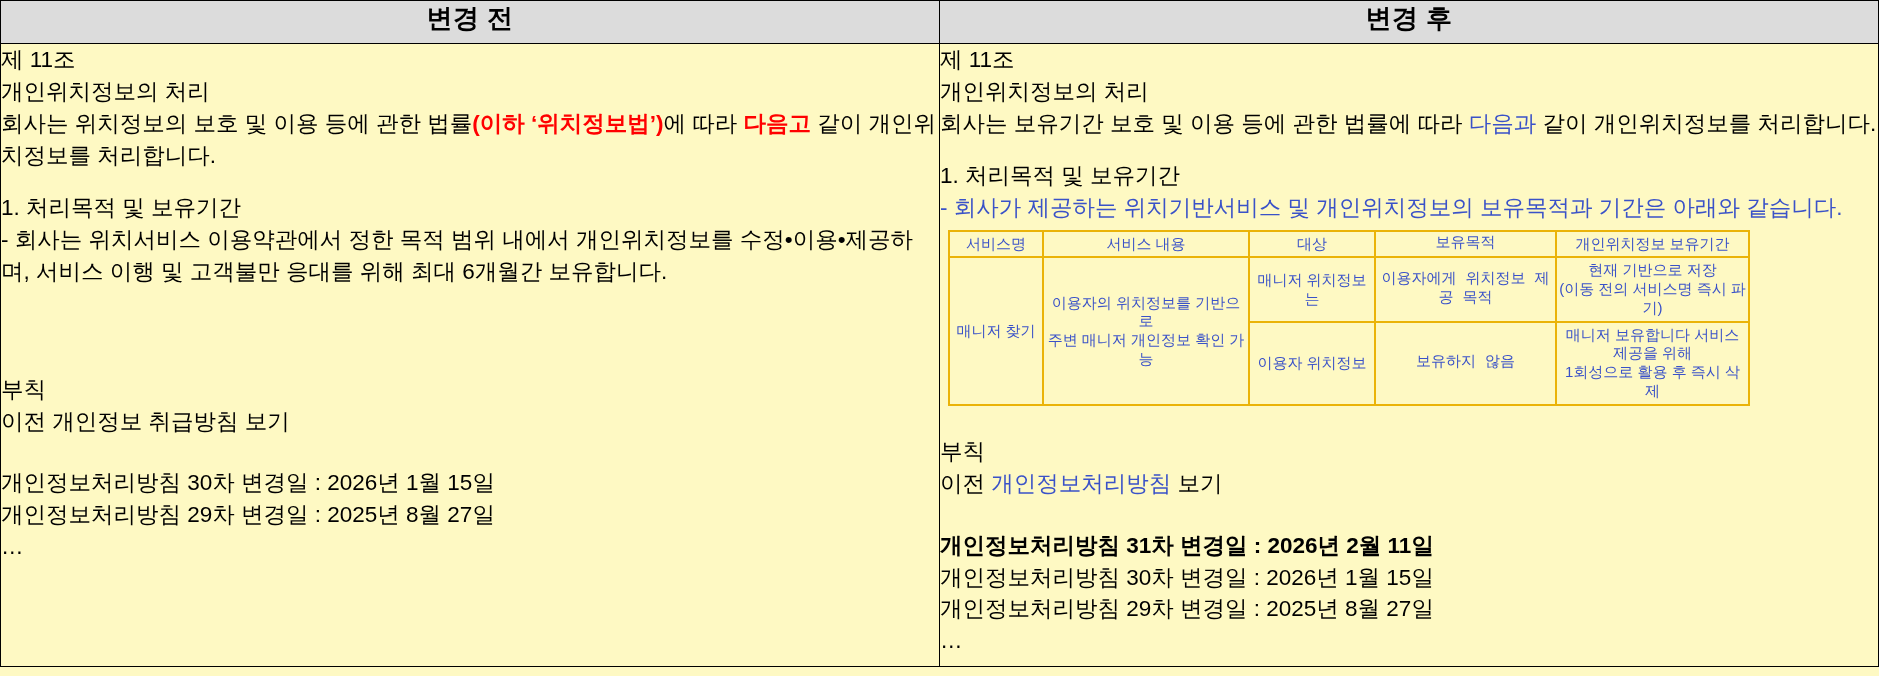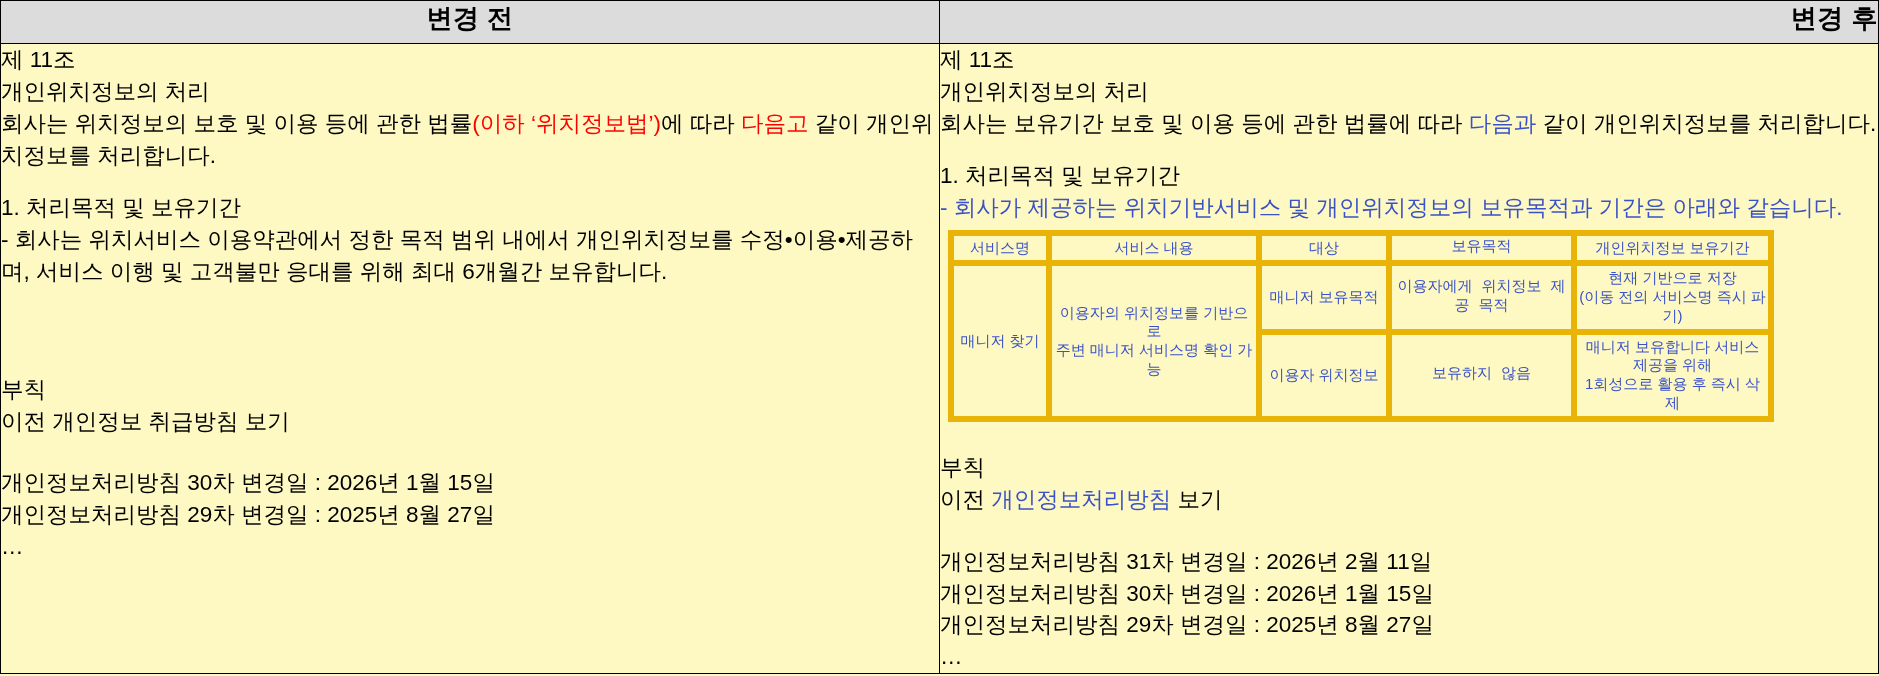--- a/index.html
+++ b/index.html
@@ -43,42 +43,42 @@
     padding: 10px 12px 10px 12px;
     font-size: 22.5px;
     line-height: 1.42;
   }
   .blk {
     margin: 0;
     white-space: normal;
   }
   .red-b {
     color: #ff0000;
-    font-weight: normal;
+    font-weight: bold;
   }
   .blue {
     color: #3a52c8;
   }
   .gap-sm { height: 20px; }
   .gap-md { height: 30px; }
   .gap-lg { height: 56px; }
-  .bold { font-weight: normal; }
+  .bold { font-weight: bold; }
   .ellipsis { letter-spacing: 1px; }
 
   
   .svc-table {
     border-collapse: collapse;
     table-layout: fixed;
     width: 770px;
     margin: 6px 0 0 8px;
     font-size: 15px;
     color: #3a52c8;
   }
   .svc-table th, .svc-table td {
-    border: 6px solid #eab308;
+    border: 2px solid #eab308;
     text-align: center;
     vertical-align: middle;
     padding: 3px 2px;
     line-height: 1.25;
     color: #3a52c8;
   }
   .svc-table th {
     font-weight: normal;
   }
   .svc-table .c1 { width: 88px; }
@@ -89,21 +89,21 @@
   .nowrapline { display: block; }
 </style>
 </head>
 <body>
 
 <div class="page">
   <table class="compare-table">
     <tbody>
       <tr>
         <th class="col-head" style="width:50%;">변경 전</th>
-        <th class="col-head" style="width:50%;text-align:right;">변경 후</th>
+        <th class="col-head" style="width:50%;">변경 후</th>
       </tr>
       <tr>
 
         <td class="cell-body">
           <p class="blk">제 11조</p>
           <p class="blk">개인위치정보의 처리</p>
           <p class="blk"><span>회사는 위치정보의 보호 및 이용 등에 관한 법률</span><span class="red-b">(이하 ‘위치정보법’)</span><span>에 따라 </span><span class="red-b">다음고</span><span> 같이 개인위치정보를 처리합니다.</span></p>
           <div class="gap-sm"></div>
           <p class="blk">1. 처리목적 및 보유기간</p>
           <p class="blk">- 회사는 위치서비스 이용약관에서 정한 목적 범위 내에서 개인위치정보를 수정•이용•제공하며, 서비스 이행 및 고객불만 응대를 위해 최대 6개월간 보유합니다.</p>
@@ -131,23 +131,23 @@
                 <th class="c1">서비스명</th>
                 <th class="c2">서비스 내용</th>
                 <th class="c3">대상</th>
                 <th class="c4">보유목적</th>
                 <th class="c5">개인위치정보 보유기간</th>
               </tr>
               <tr>
                 <td class="c1" rowspan="2">매니저 찾기</td>
                 <td class="c2" rowspan="2">
                   <span class="nowrapline">이용자의 위치정보를 기반으로</span>
-                  <span class="nowrapline">주변 매니저 서비스명 확인 가능</span>
+                  <span class="nowrapline">주변 매니저 개인정보 확인 가능</span>
                 </td>
-                <td class="c3">매니저 보유목적</td>
+                <td class="c3">매니저 위치정보는</td>
                 <td class="c4">이용자에게 위치정보 제공 목적</td>
                 <td class="c5">
                   <span class="nowrapline">현재 기반으로 저장</span>
                   <span class="nowrapline">(이동 전의 서비스명 즉시 파기)</span>
                 </td>
               </tr>
               <tr>
                 <td class="c3">이용자 위치정보</td>
                 <td class="c4">보유하지 않음</td>
                 <td class="c5">

